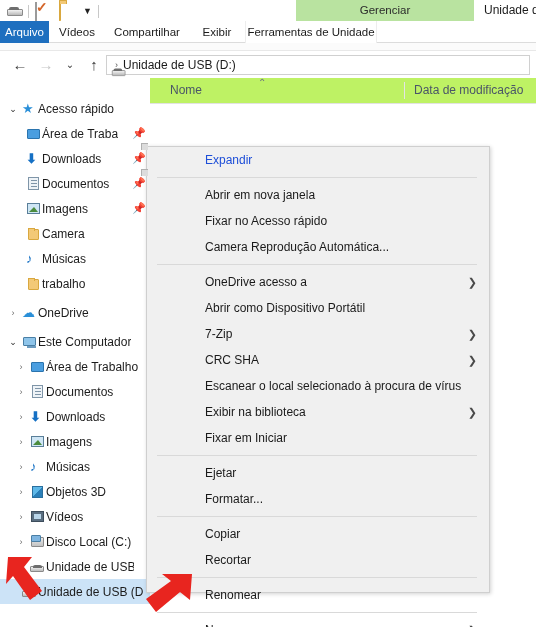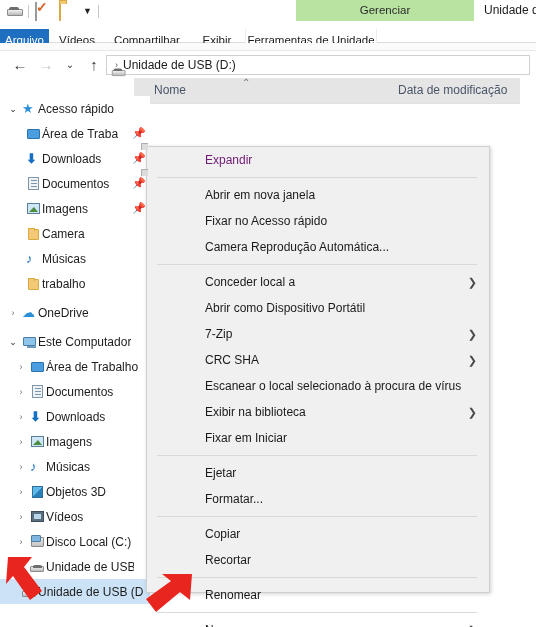--- a/index.html
+++ b/index.html
@@ -56,21 +56,21 @@
     position: absolute; left: 484px; top: 0; height: 21px; line-height: 21px;
     font-size: 12px; color: #1c1c1c; white-space: nowrap;
   }
 
   
   .ribbon {
     position: absolute; left: 0; top: 21px; width: 536px; height: 22px;
     background: #ffffff; border-bottom: 1px solid #dcdcdc;
   }
   .tab {
-    position: absolute; top: 8px; height: 22px; line-height: 22px;
+    position: absolute; top: 0; height: 22px; line-height: 22px;
     font-size: 11.5px; color: #1b1b1b; text-align: center; white-space: nowrap;
   }
   .tab.file { left: 0; width: 49px; background: #1e6fbf; color: #fff; }
   .tab.t1 { left: 49px; width: 56px; }
   .tab.t2 { left: 105px; width: 84px; }
   .tab.t3 { left: 189px; width: 56px; }
   .tab.t4 { left: 245px; width: 132px; background: #ffffff; border-left: 1px solid #ededed; border-right: 1px solid #ededed; }
 
   .ribbon-body {
     position: absolute; left: 0; top: 43px; width: 536px; height: 8px;
@@ -92,22 +92,22 @@
   .addrbar {
     position: absolute; left: 106px; top: 4px; width: 424px; height: 20px;
     border: 1px solid #d0d0d0; background: #fff; display: flex; align-items: center;
   }
   .addr-icon { margin-left: 4px; transform: scale(0.85); }
   .addr-chev { font-size: 9px; color: #555; margin: 0 5px 0 4px; }
   .addr-text { font-size: 12px; color: #1a1a1a; }
 
   
   .colhead {
-    position: absolute; left: 134px; top: 78px; width: 386px; height: 26px;
-    background: #e5e5e5; border-bottom: 1px solid #e2e2e2; text-align: center;
+    position: absolute; left: 150px; top: 78px; width: 386px; height: 26px;
+    background: #bef264; border-bottom: 1px solid #e2e2e2; text-align: center;
   }
   .col { position: absolute; top: 0; height: 25px; line-height: 25px; font-size: 12px; color: #4a5568; }
   .col-name { left: 20px; }
   .col-date { left: 264px; }
   .col-div { position: absolute; left: 254px; top: 4px; width: 1px; height: 17px; background: #e4e4e4; }
   .sort-caret {
     position: absolute; left: 108px; top: -1px; font-size: 10px; color: #6b7280;
   }
 
   
@@ -198,21 +198,21 @@
   
   .ctxmenu {
     position: absolute; left: 146px; top: 146px; width: 344px; height: 447px;
     background: #f0f0f0; border: 1px solid #cfcfcf;
     box-shadow: 1px 1px 4px rgba(0,0,0,0.18);
   }
   .mi {
     position: relative; height: 26px; display: flex; align-items: center;
     font-size: 12px; color: #1a1a1a; padding-left: 58px; white-space: nowrap;
   }
-  .mi.disabled { color: #701a75; }
+  .mi.disabled { color: #1d4ed8; }
   .mi .arrow {
     position: absolute; right: 12px; top: 0; height: 26px; line-height: 26px;
     font-size: 11px; color: #4a4a4a;
   }
   .mi .mico { position: absolute; left: 8px; top: 5px; width: 16px; height: 16px; }
   .avast {
     width: 14px; height: 14px; background: #ff7800;
     clip-path: polygon(50% 0%, 100% 30%, 85% 100%, 15% 100%, 0% 30%);
     position: relative;
   }
@@ -435,21 +435,21 @@
       <div class="tick msb-b"></div>
     </div>
 
     <div class="mi disabled">Expandir</div>
     <div class="msep"></div>
     <div class="mi">Abrir em nova janela</div>
     <div class="mi">Fixar no Acesso rápido</div>
     <div class="mi">Camera Reprodução Automática...</div>
     <div class="msep"></div>
     <div class="mi">
-      <span>Conceder local a</span>
+      <span>OneDrive acesso a</span>
       <span class="arrow">❯</span>
     </div>
     <div class="mi">Abrir como Dispositivo Portátil</div>
     <div class="mi">
       <span>7-Zip</span>
       <span class="arrow">❯</span>
     </div>
     <div class="mi">
       <span>CRC SHA</span>
       <span class="arrow">❯</span>

